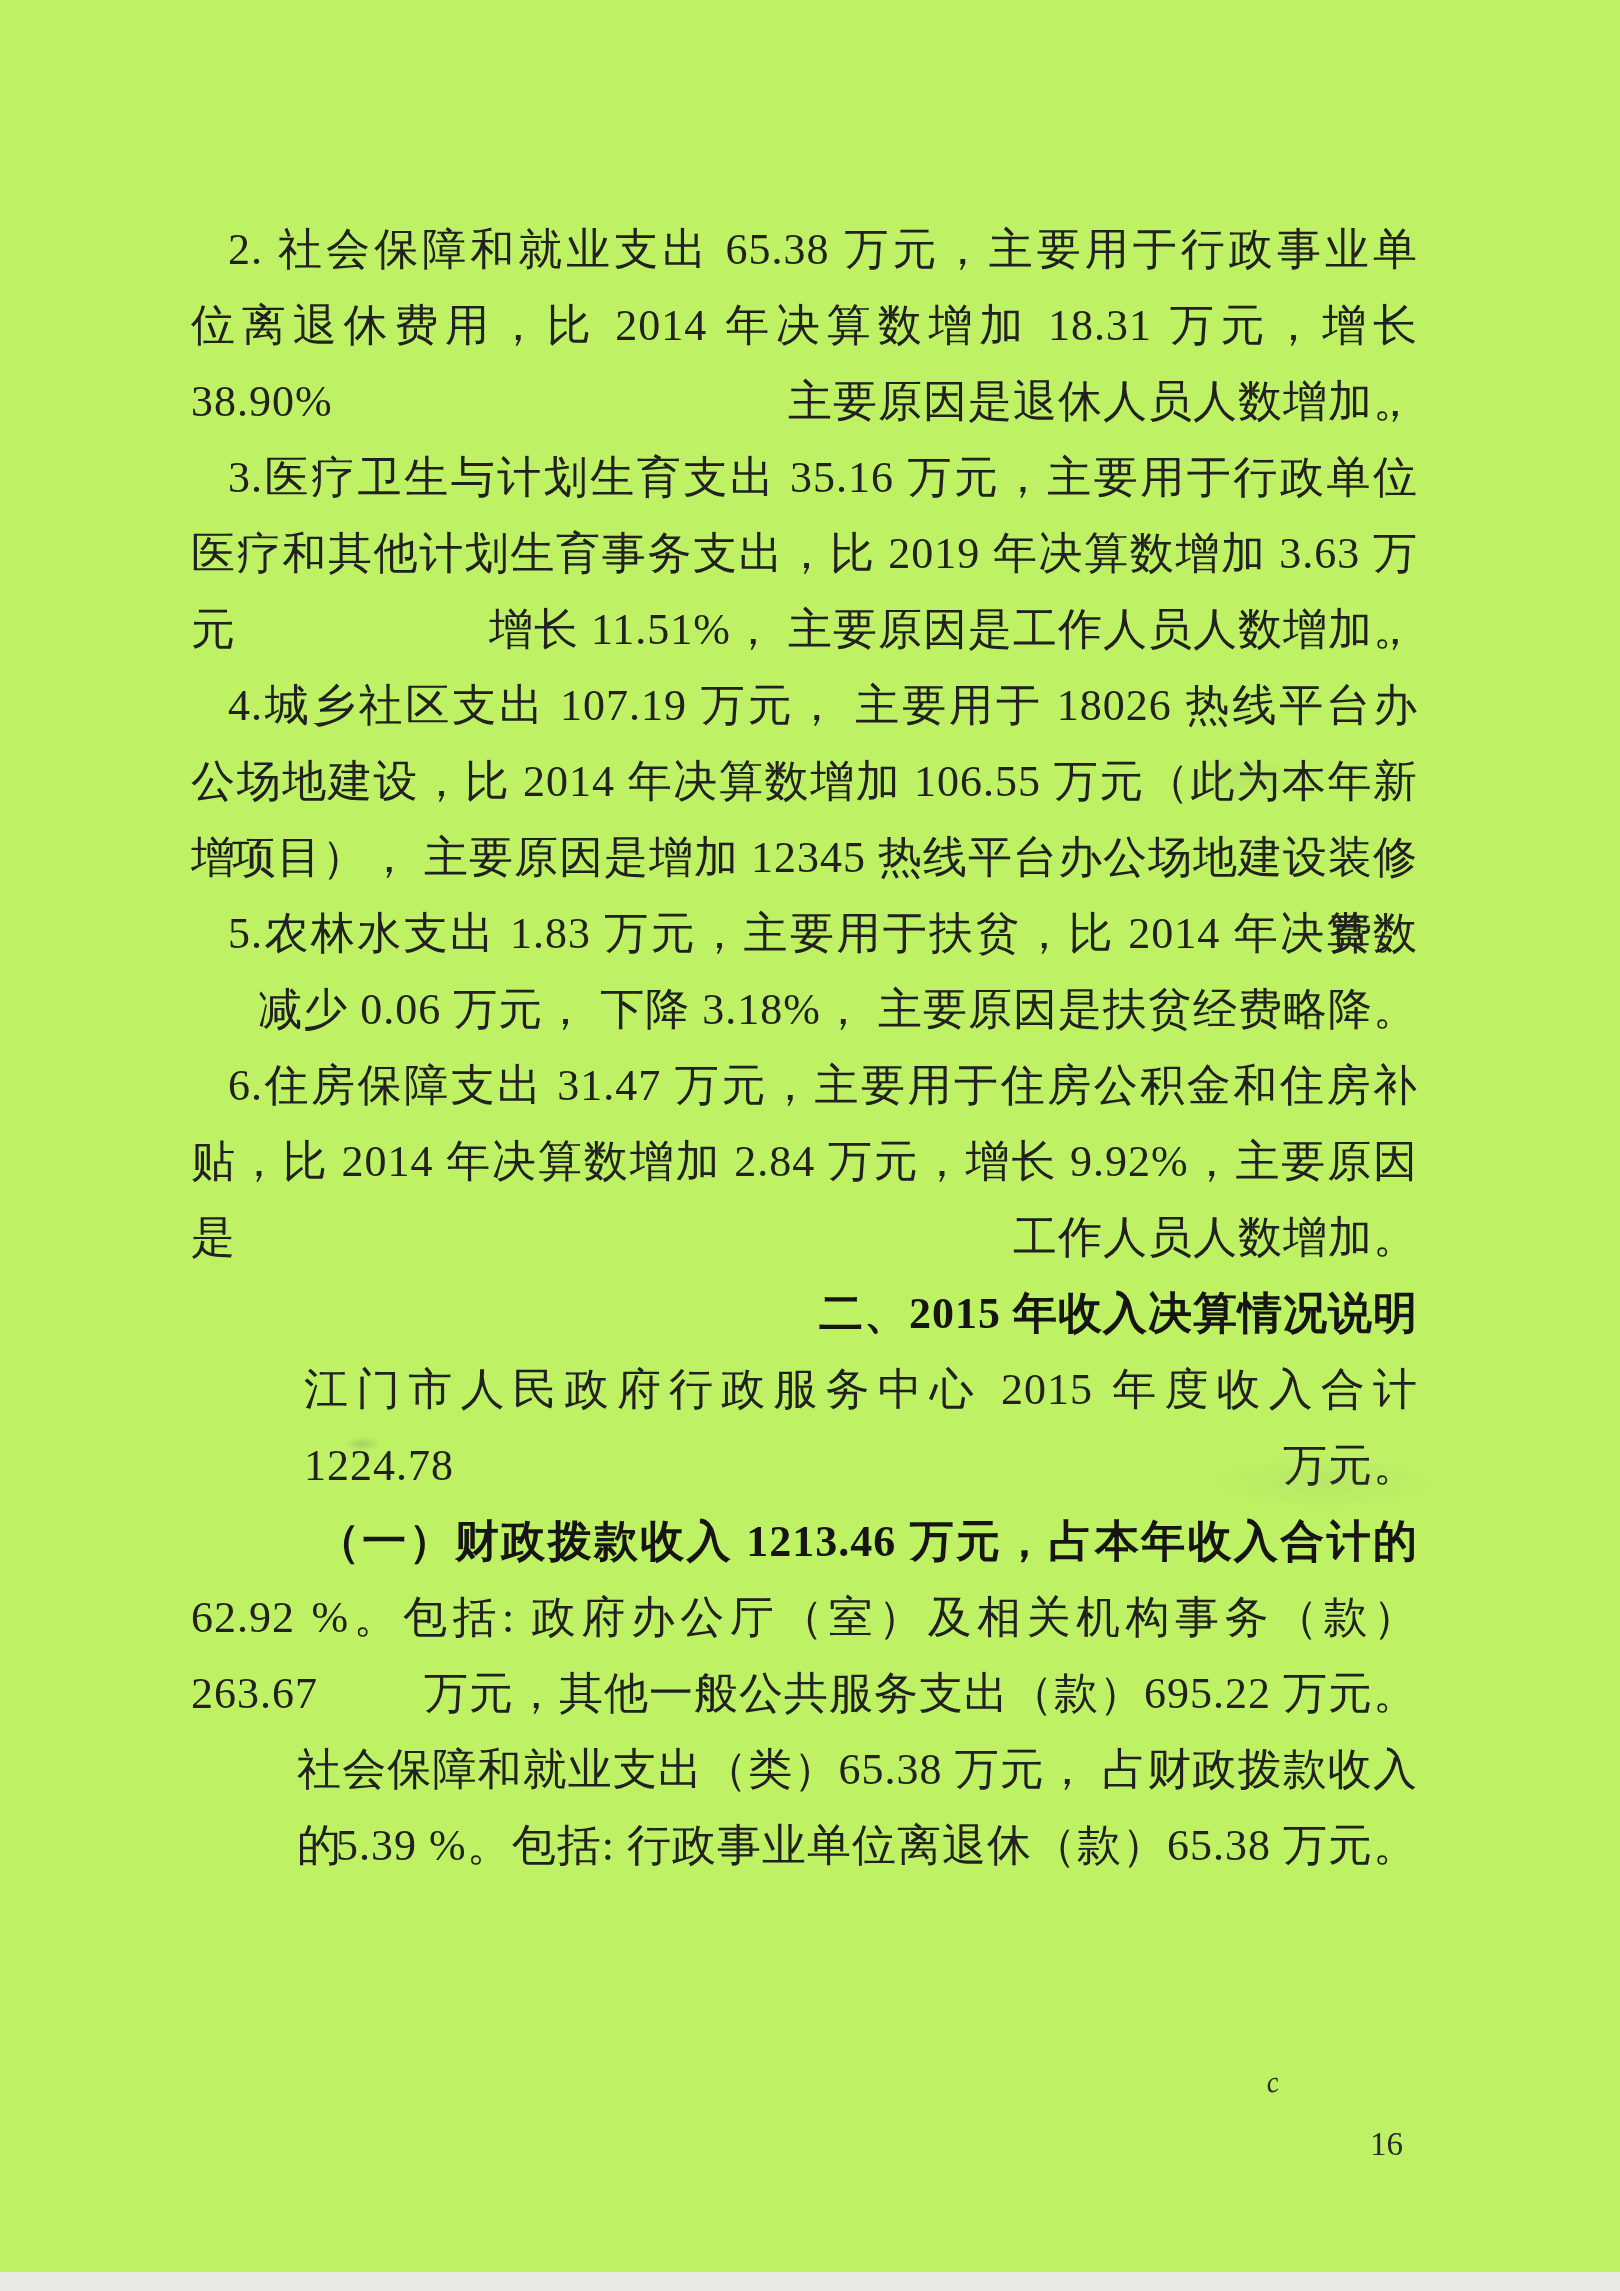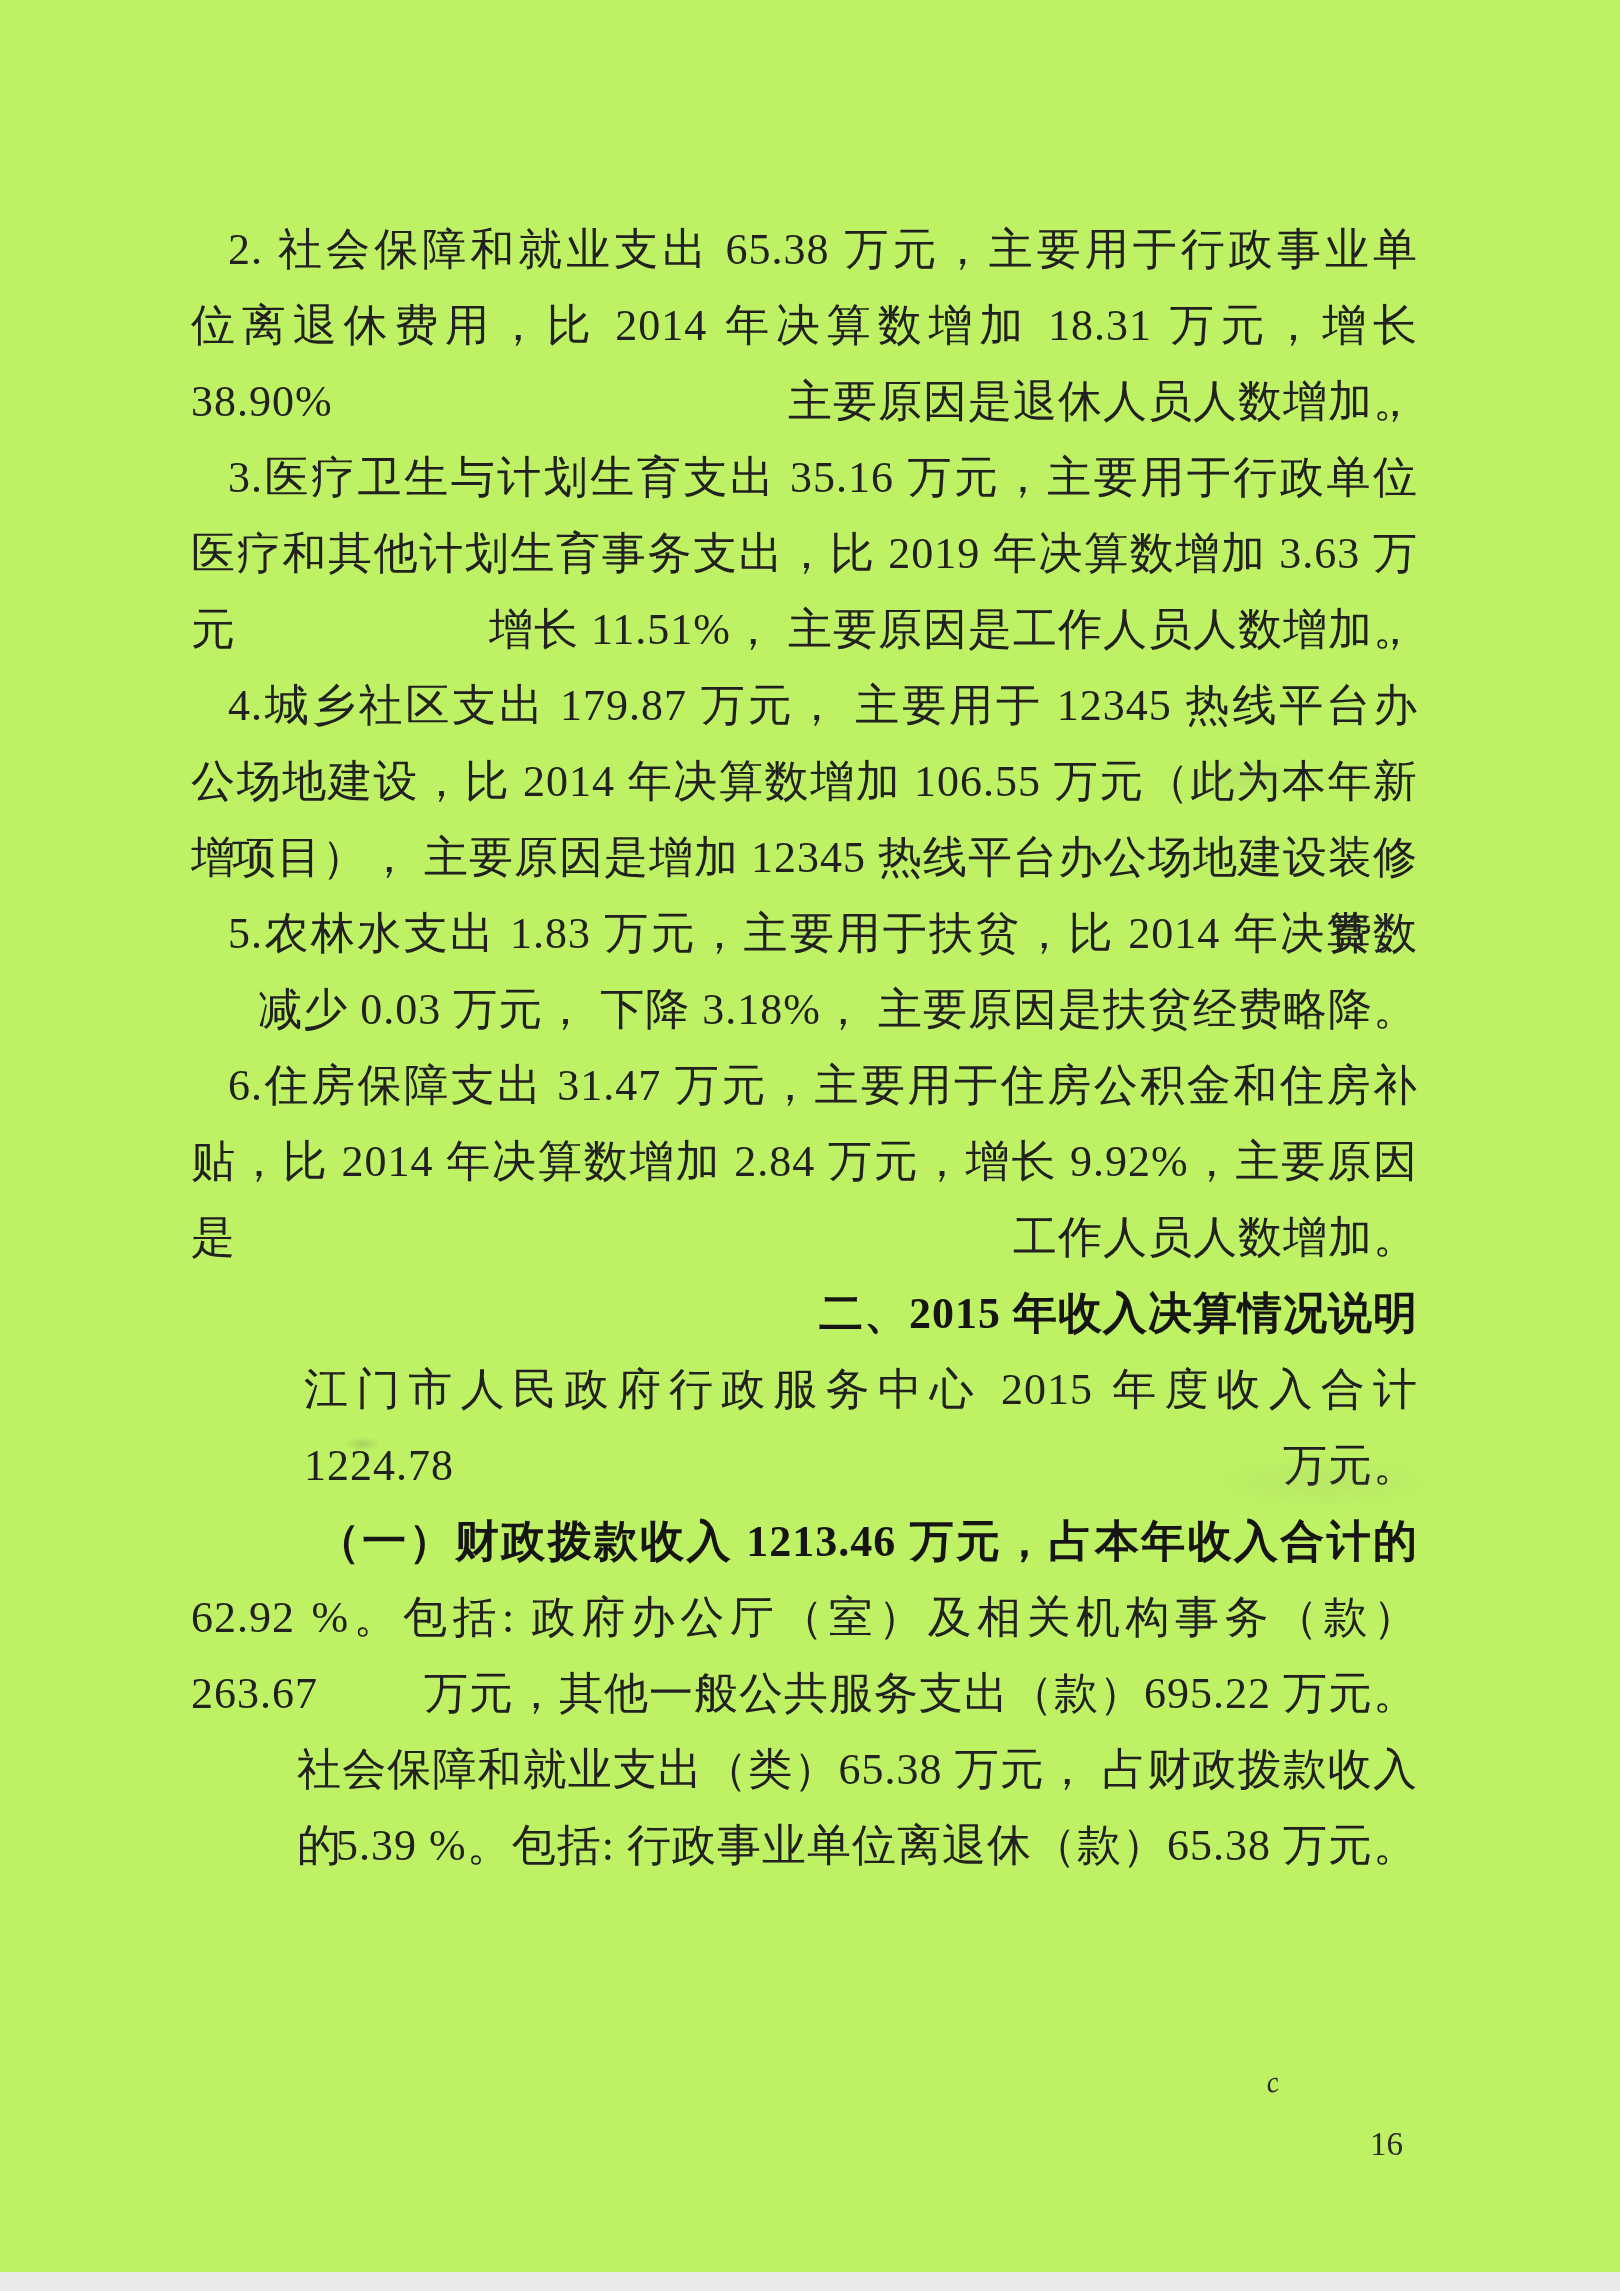--- a/index.html
+++ b/index.html
@@ -86,25 +86,25 @@
 
 <div class="page">
 
   <div class="doc-lines" id="doc-lines">
       <div class="line justify indent-n">2. 社会保障和就业支出 65.38 万元，主要用于行政事业单</div>
       <div class="line justify">位离退休费用，比 2014 年决算数增加 18.31 万元，增长 38.90%，</div>
       <div class="line">主要原因是退休人员人数增加。</div>
       <div class="line justify indent-n">3.医疗卫生与计划生育支出 35.16 万元，主要用于行政单位</div>
       <div class="line justify">医疗和其他计划生育事务支出，比 2019 年决算数增加 3.63 万元，</div>
       <div class="line">增长 11.51%， 主要原因是工作人员人数增加。</div>
-      <div class="line justify indent-n">4.城乡社区支出 179.87 万元， 主要用于 12345 热线平台办</div>
+      <div class="line justify indent-n">4.城乡社区支出 107.19 万元， 主要用于 18026 热线平台办</div>
       <div class="line justify">公场地建设，比 2014 年决算数增加 106.55 万元（此为本年新增</div>
       <div class="line">项目）， 主要原因是增加 12345 热线平台办公场地建设装修费。</div>
       <div class="line justify indent-n">5.农林水支出 1.83 万元，主要用于扶贫，比 2014 年决算数</div>
-      <div class="line">减少 0.03 万元， 下降 3.18%， 主要原因是扶贫经费略降。</div>
+      <div class="line">减少 0.06 万元， 下降 3.18%， 主要原因是扶贫经费略降。</div>
       <div class="line justify indent-n">6.住房保障支出 31.47 万元，主要用于住房公积金和住房补</div>
       <div class="line justify">贴，比 2014 年决算数增加 2.84 万元，增长 9.92%，主要原因是</div>
       <div class="line">工作人员人数增加。</div>
       <div class="line bold indent-h">二、2015 年收入决算情况说明</div>
       <div class="line justify indent-h">江门市人民政府行政服务中心 2015 年度收入合计 1224.78</div>
       <div class="line">万元。</div>
       <div class="line justify bold indent-b">（一）财政拨款收入 1213.46 万元，占本年收入合计的</div>
       <div class="line justify">62.92 %。包括: 政府办公厅（室）及相关机构事务（款） 263.67</div>
       <div class="line">万元，其他一般公共服务支出（款）695.22 万元。</div>
       <div class="line justify indent-t">社会保障和就业支出（类）65.38 万元， 占财政拨款收入的</div>

